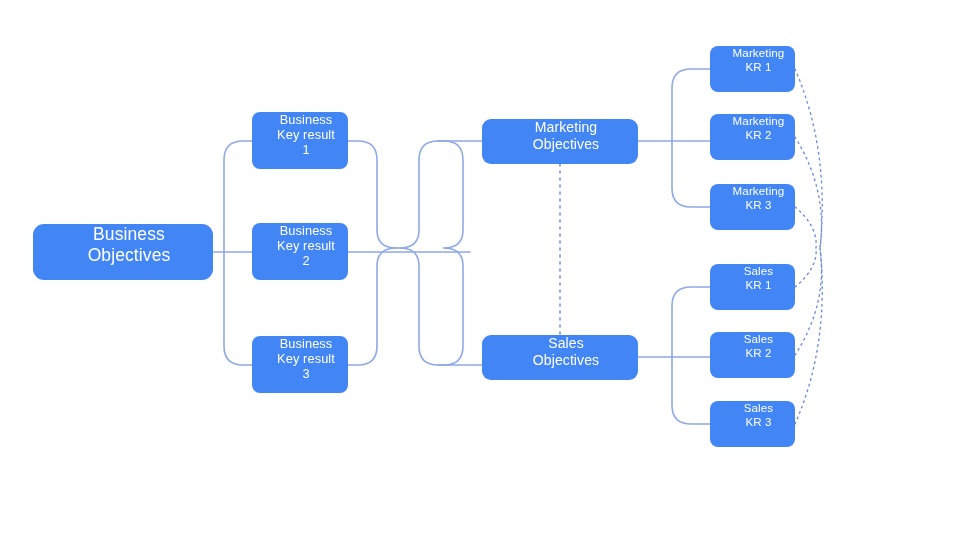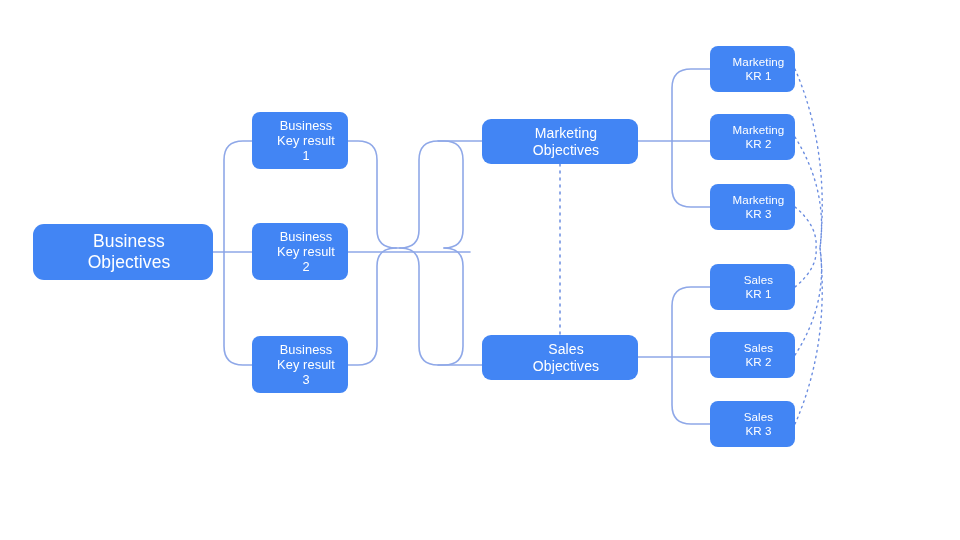--- a/index.html
+++ b/index.html
@@ -10,21 +10,20 @@
     overflow:hidden;
     position:relative;
   }
   #canvas{position:absolute;left:0;top:0;width:960px;height:540px;}
   svg.links{position:absolute;left:0;top:0;width:960px;height:540px;}
 
   .node{
     position:absolute;
     box-sizing:border-box;
     display:flex;
-    align-items:center;
     justify-content:center;
     text-align:center;
     color:#ffffff;
     background:#4285f4;
     border-radius:9px;
     line-height:1.18;
     white-space:pre-line;
     letter-spacing:.1px;
     user-select:none;
     padding-left:12px;

